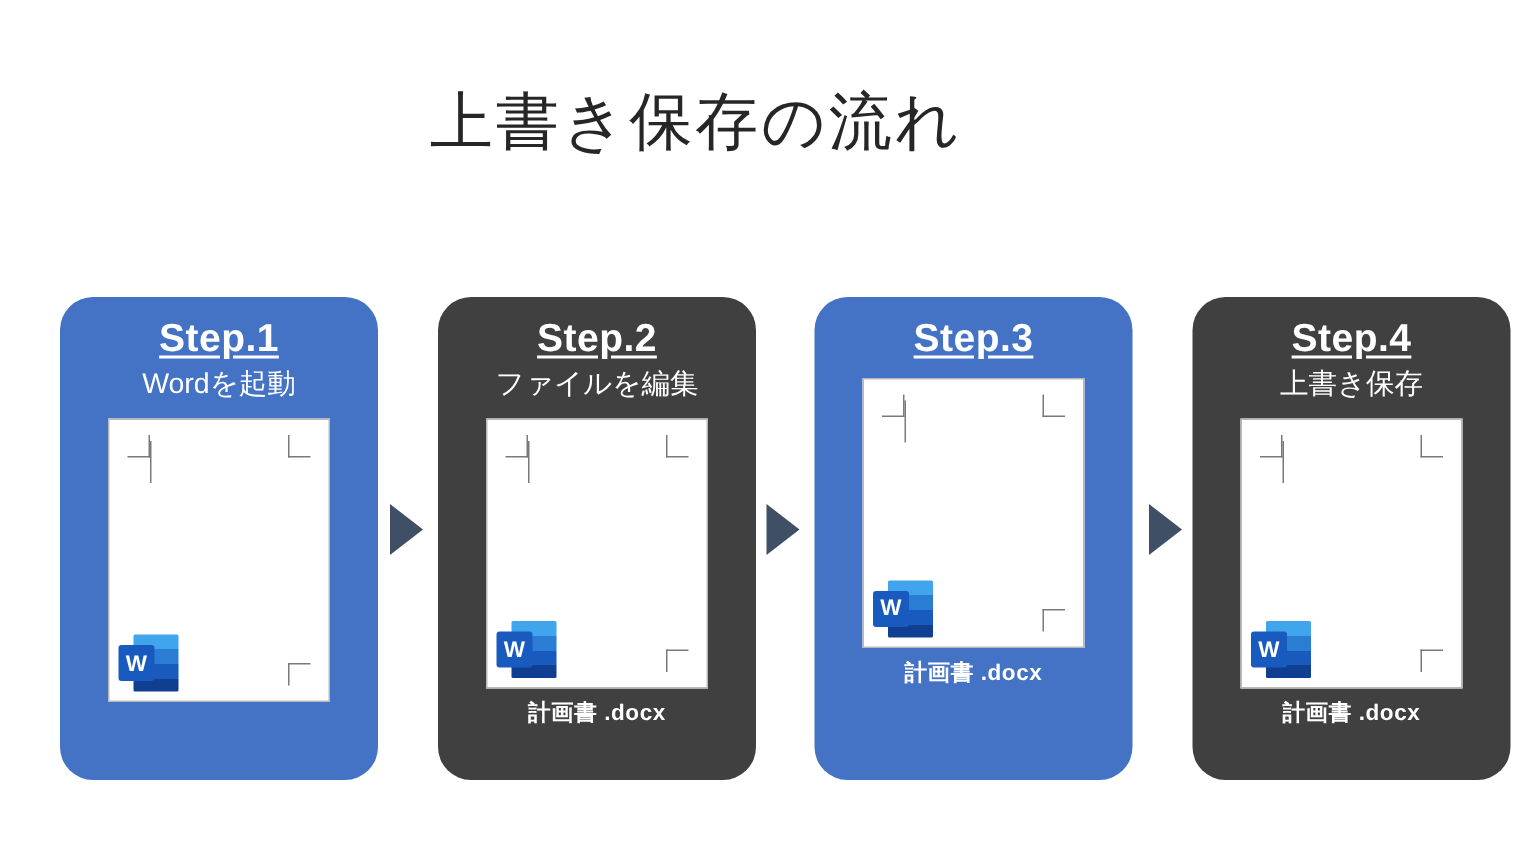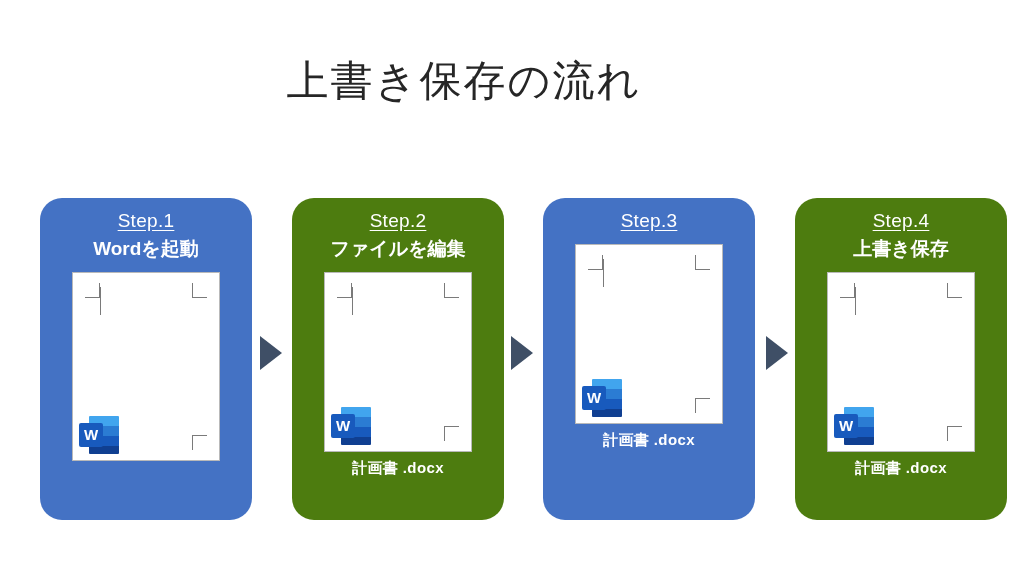--- a/index.html
+++ b/index.html
@@ -44,36 +44,36 @@
     top: 0;
     width: 212px;
     height: 322px;
     border-radius: 22px;
     box-sizing: border-box;
     display: flex;
     flex-direction: column;
     align-items: center;
   }
   .card.blue   { background: #4472c4; }
-  .card.orange { background: #4d7c0f; }
+  .card.orange { background: #404040; }
 
   .card-step {
     margin-top: 13px;
-    font-size: 19px;
-    font-weight: normal;
+    font-size: 26px;
+    font-weight: bold;
     color: #ffffff;
     text-decoration: underline;
     text-underline-offset: 3px;
     line-height: 1.1;
     letter-spacing: 0.3px;
   }
   .card-desc {
     margin-top: 6px;
     font-size: 19px;
-    font-weight: bold;
+    font-weight: normal;
     color: #ffffff;
     line-height: 1.15;
     white-space: nowrap;
   }
 
   
   .page {
     position: relative;
     margin-top: 12px;
     width: 148px;

